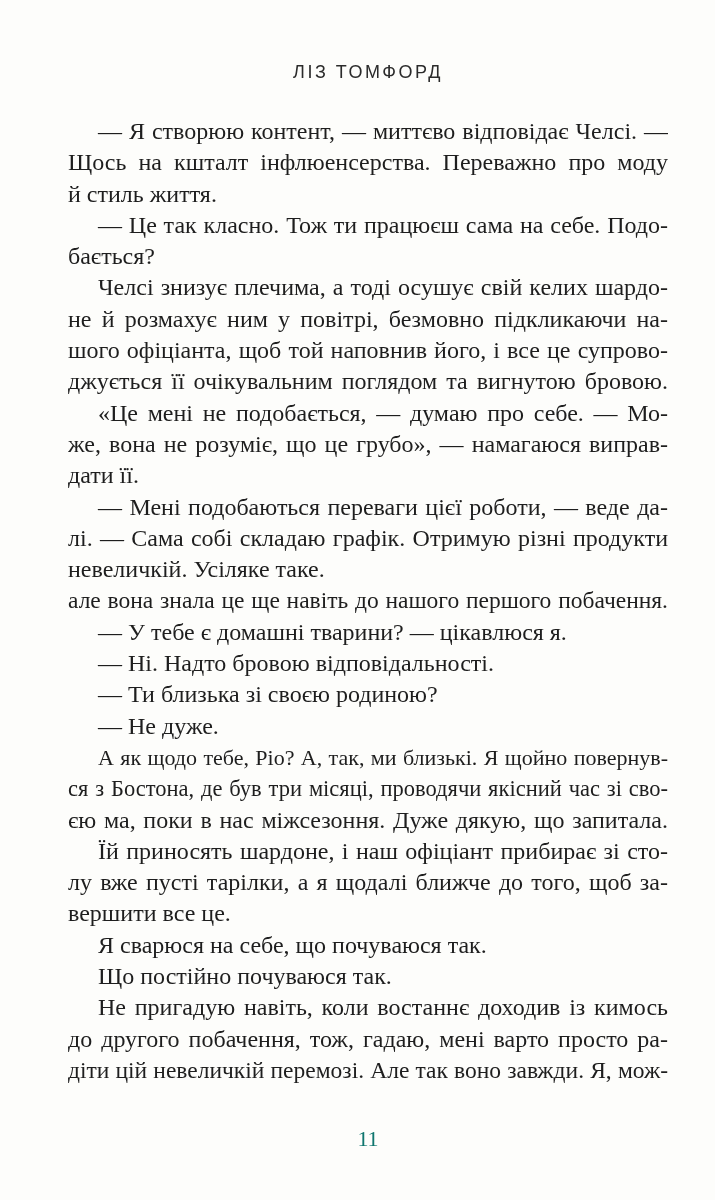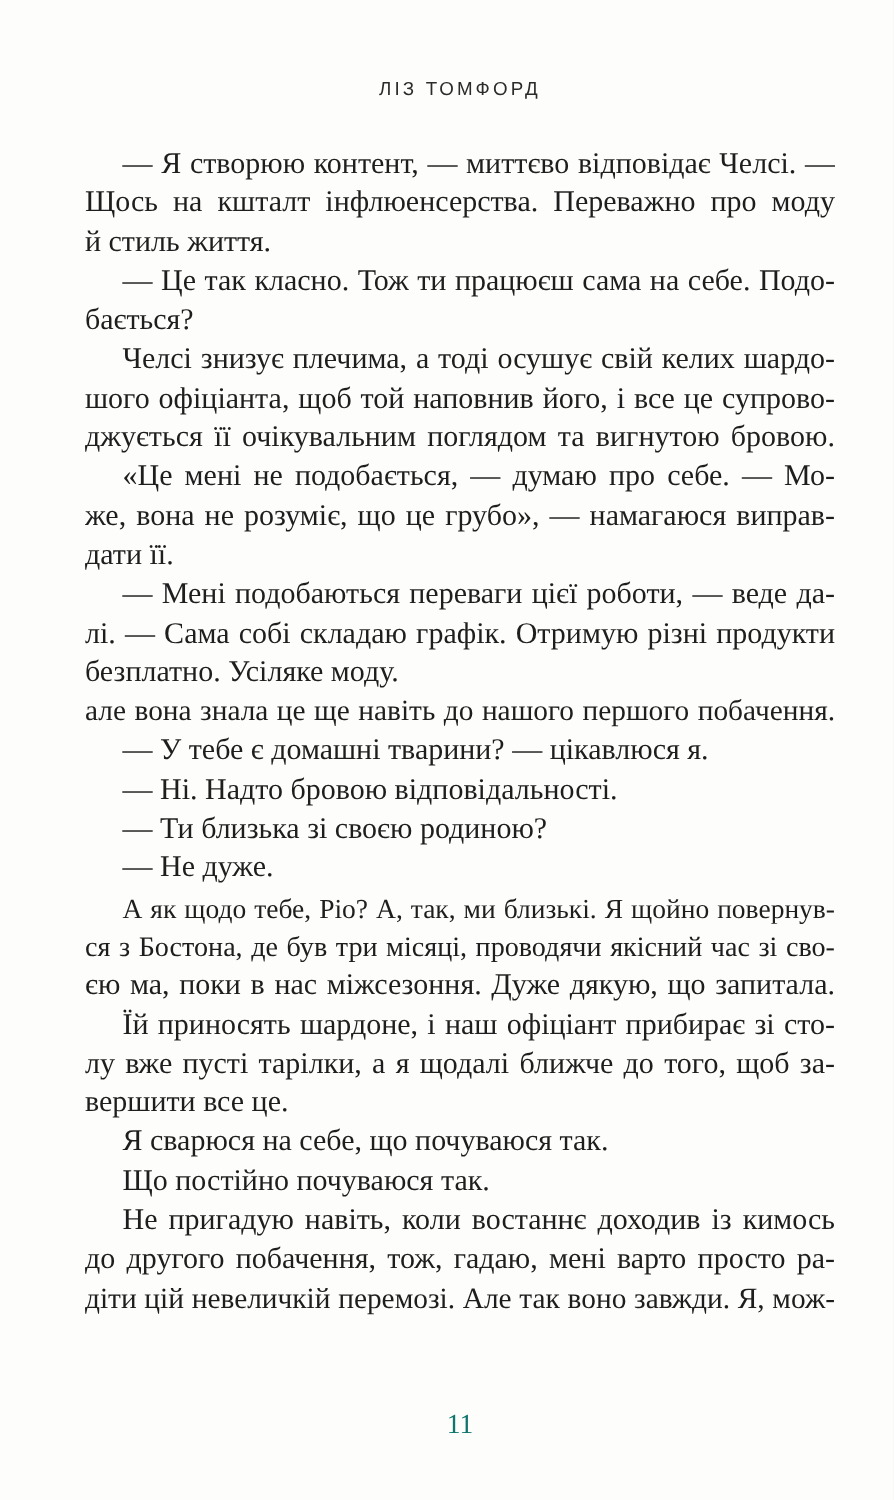--- a/index.html
+++ b/index.html
@@ -13,21 +13,21 @@
     width: 715px; height: 1200px;
     background: #fdfdfb;
     overflow: hidden;
     color: #1e1e1e;
   }
   .running-head {
     position: absolute;
     top: 57px; left: 68px; width: 600px;
     text-align: center;
     font-family: "Liberation Sans", "DejaVu Sans", sans-serif;
-    font-size: 15px;
+    font-size: 18px;
     line-height: 30px;
     letter-spacing: 2.5px;
     color: #2b2b2b;
   }
   .text-block {
     position: absolute;
     top: 116px; left: 68px; width: 600px;
     font-size: 24px;
   }
   .line {
@@ -58,28 +58,29 @@
 <div class="page" style="background: rgb(253, 253, 251); color: rgb(30, 30, 30);">
   <div class="running-head">ЛІЗ ТОМФОРД</div>
 
   <div class="text-block" id="text-block">
       <div class="line ind j"><span>— Я створюю контент, — миттєво відповідає Челсі. —</span></div>
       <div class="line j"><span>Щось на кшталт інфлюенсерства. Переважно про моду</span></div>
       <div class="line"><span>й стиль життя.</span></div>
       <div class="line ind j"><span>— Це так класно. Тож ти працюєш сама на себе. Подо-</span></div>
       <div class="line"><span>бається?</span></div>
       <div class="line ind j"><span>Челсі знизує плечима, а тоді осушує свій келих шардо-</span></div>
+      <div class="line j"><span>не й розмахує ним у повітрі, безмовно підкликаючи на-</span></div>
       <div class="line j"><span>шого офіціанта, щоб той наповнив його, і все це супрово-</span></div>
       <div class="line j"><span>джується її очікувальним поглядом та вигнутою бровою.</span></div>
       <div class="line ind j"><span>«Це мені не подобається, — думаю про себе. — Мо-</span></div>
       <div class="line j"><span>же, вона не розуміє, що це грубо», — намагаюся виправ-</span></div>
       <div class="line"><span>дати її.</span></div>
       <div class="line ind j"><span>— Мені подобаються переваги цієї роботи, — веде да-</span></div>
       <div class="line j"><span>лі. — Сама собі складаю графік. Отримую різні продукти</span></div>
-      <div class="line"><span>безплатно. Усіляке моду.</span></div>
+      <div class="line"><span>невеличкій. Усіляке таке.</span></div>
       <div class="line j" style="font-size: 23.5px;"><span>але вона знала це ще навіть до нашого першого побачення.</span></div>
       <div class="line ind"><span>— У тебе є домашні тварини? — цікавлюся я.</span></div>
       <div class="line ind"><span>— Ні. Надто бровою відповідальності.</span></div>
       <div class="line ind"><span>— Ти близька зі своєю родиною?</span></div>
       <div class="line ind"><span>— Не дуже.</span></div>
       <div class="line ind j" style="font-size: 22px;"><span class="it">А як щодо тебе, Ріо? А, так, ми близькі. Я щойно повернув-</span></div>
       <div class="line j" style="font-size: 22.5px;"><span class="it">ся з Бостона, де був три місяці, проводячи якісний час зі сво-</span></div>
       <div class="line j"><span class="it">єю ма, поки в нас міжсезоння. Дуже дякую, що запитала.</span></div>
       <div class="line ind j"><span>Їй приносять шардоне, і наш офіціант прибирає зі сто-</span></div>
       <div class="line j"><span>лу вже пусті тарілки, а я щодалі ближче до того, щоб за-</span></div>

